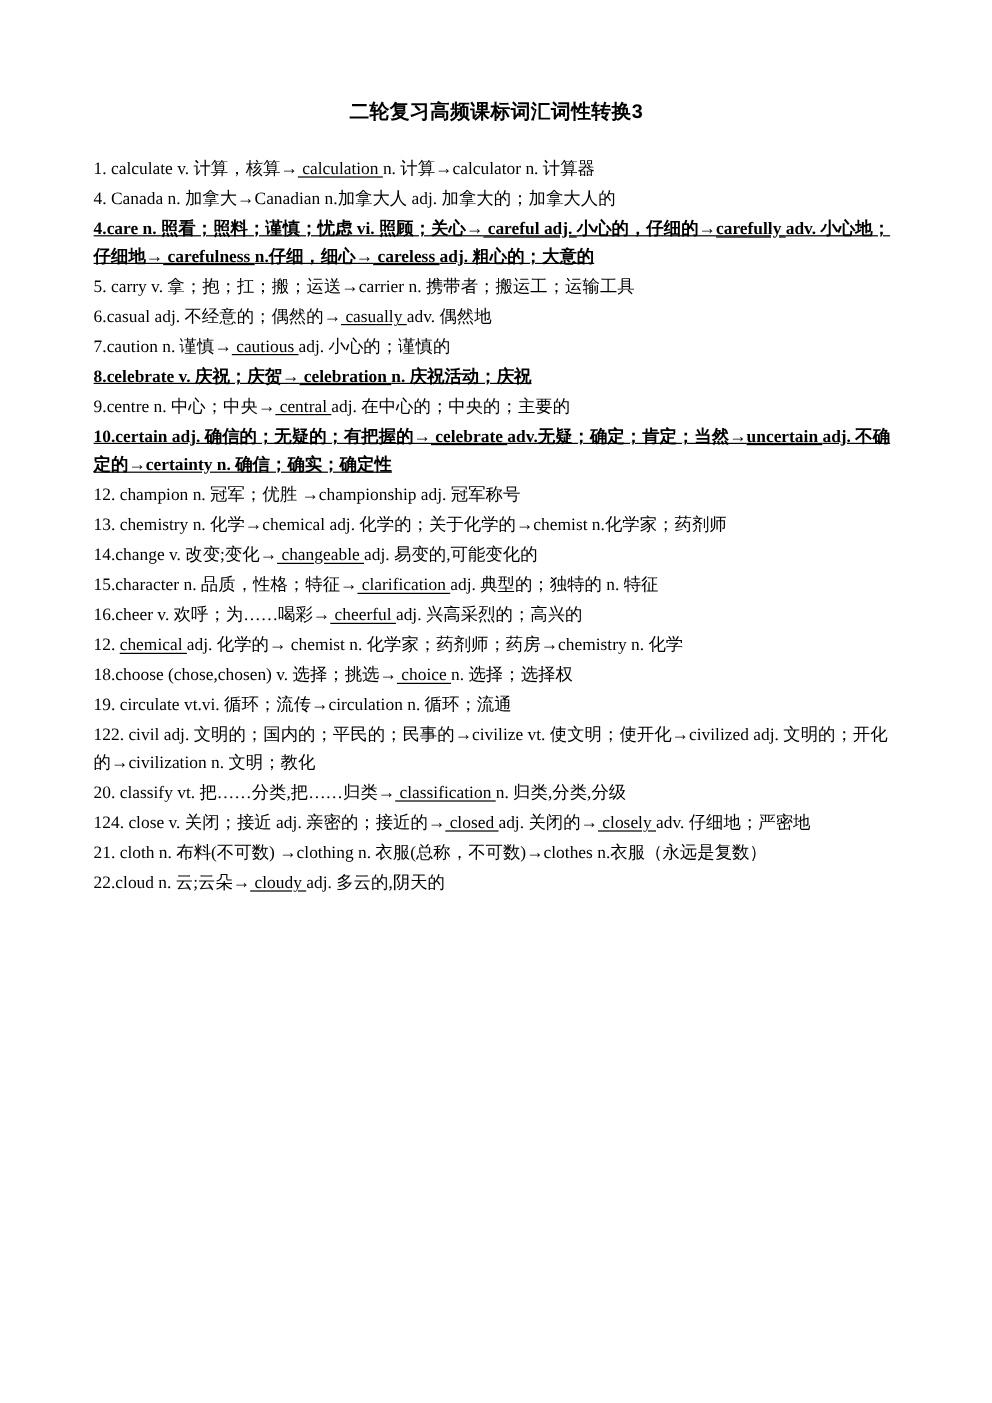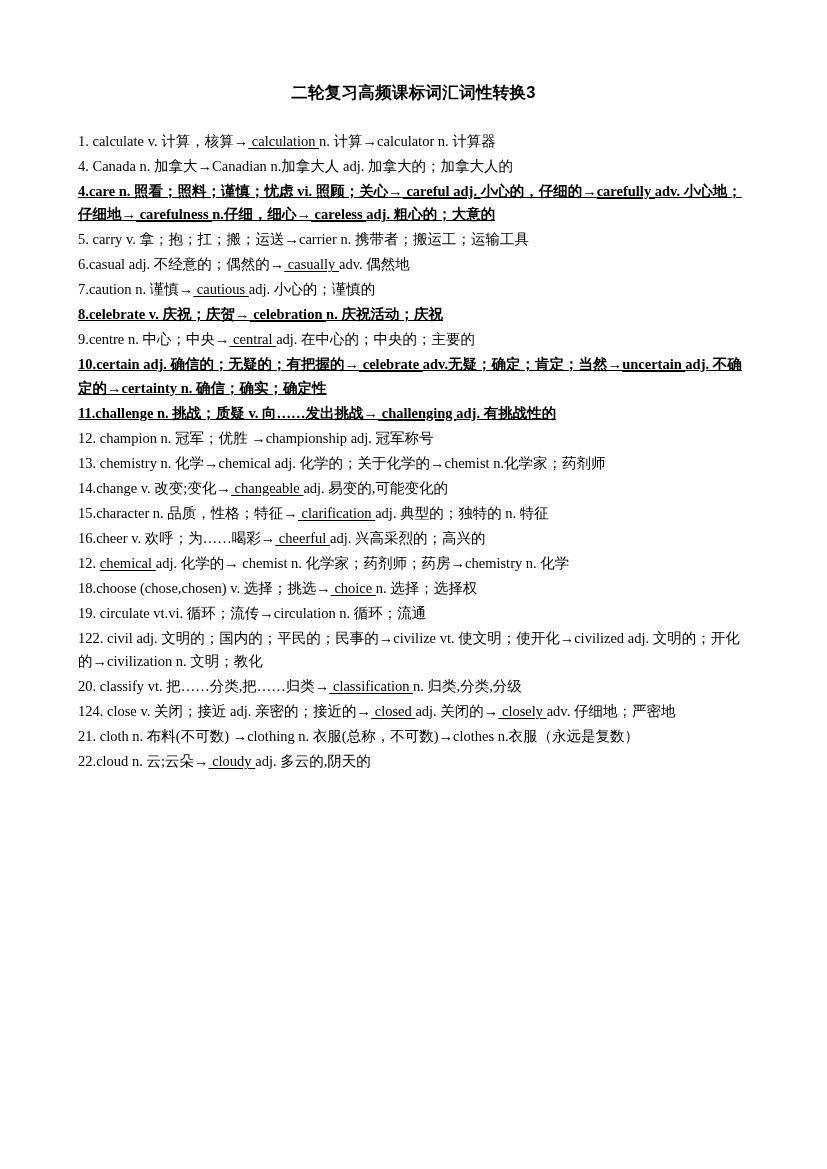--- a/index.html
+++ b/index.html
@@ -56,21 +56,20 @@
   <div class="entries">
       <div class="entry"><span>1. calculate v.  计算，核算→</span><span class="u"> calculation </span><span>n.  计算→calculator n.  计算器</span></div>
       <div class="entry"><span>4. Canada   n.  加拿大→Canadian   n.加拿大人 adj.  加拿大的；加拿大人的</span></div>
       <div class="entry bold"><span>4.care n.  照看；照料；谨慎；忧虑 vi. 照顾；关心→</span><span class="u"> careful adj. </span><span> 小心的，仔细的→</span><span class="u">carefully </span><span> adv.  小心地；仔细地→</span><span class="u"> carefulness </span><span> n.仔细，细心→</span><span class="u"> careless </span><span>  adj.  粗心的；大意的</span></div>
       <div class="entry"><span>5. carry      v.  拿；抱；扛；搬；运送→carrier     n.  携带者；搬运工；运输工具</span></div>
       <div class="entry"><span>6.casual adj.  不经意的；偶然的→</span><span class="u"> casually </span><span>  adv.  偶然地</span></div>
       <div class="entry"><span>7.caution n.  谨慎→</span><span class="u"> cautious </span><span>  adj.  小心的；谨慎的</span></div>
       <div class="entry bold"><span>8.celebrate v.  庆祝；庆贺→</span><span class="u"> celebration </span><span>  n.  庆祝活动；庆祝</span></div>
       <div class="entry"><span>9.centre n.  中心；中央→</span><span class="u"> central </span><span>  adj.  在中心的；中央的；主要的</span></div>
       <div class="entry bold"><span>10.certain adj.  确信的；无疑的；有把握的→</span><span class="u"> celebrate </span><span>  adv.无疑；确定；肯定；当然→</span><span class="u">uncertain </span><span>  adj.  不确定的→certainty n.  确信；确实；确定性</span></div>
-      <div class="entry bold"><span>11.challenge n.  挑战；质疑  v.  向……发出挑战→</span><span class="u"> challenging </span><span>  adj.  有挑战性的</span></div>
       <div class="entry"><span>12. champion    n.  冠军；优胜  →championship    adj.  冠军称号</span></div>
       <div class="entry"><span>13. chemistry   n.  化学→chemical   adj.  化学的；关于化学的→chemist   n.化学家；药剂师</span></div>
       <div class="entry"><span>14.change v.  改变;变化→</span><span class="u"> changeable </span><span>  adj.  易变的,可能变化的</span></div>
       <div class="entry"><span>15.character n. 品质，性格；特征→</span><span class="u"> clarification </span><span>  adj.  典型的；独特的 n. 特征</span></div>
       <div class="entry"><span>16.cheer v.  欢呼；为……喝彩→</span><span class="u"> cheerful </span><span>  adj.  兴高采烈的；高兴的</span></div>
       <div class="entry"><span>12. </span><span class="u"> chemical </span><span>adj.  化学的→ chemist n.   化学家；药剂师；药房→chemistry n.  化学</span></div>
       <div class="entry"><span>18.choose (chose,chosen) v.  选择；挑选→</span><span class="u"> choice </span><span>  n.  选择；选择权</span></div>
       <div class="entry"><span>19. circulate   vt.vi. 循环；流传→circulation    n.  循环；流通</span></div>
       <div class="entry"><span>122. civil      adj.  文明的；国内的；平民的；民事的→civilize    vt.  使文明；使开化→civilized adj.  文明的；开化的→civilization    n.  文明；教化</span></div>
       <div class="entry"><span>20. classify vt.  把……分类,把……归类→</span><span class="u"> classification </span><span>  n.  归类,分类,分级</span></div>

